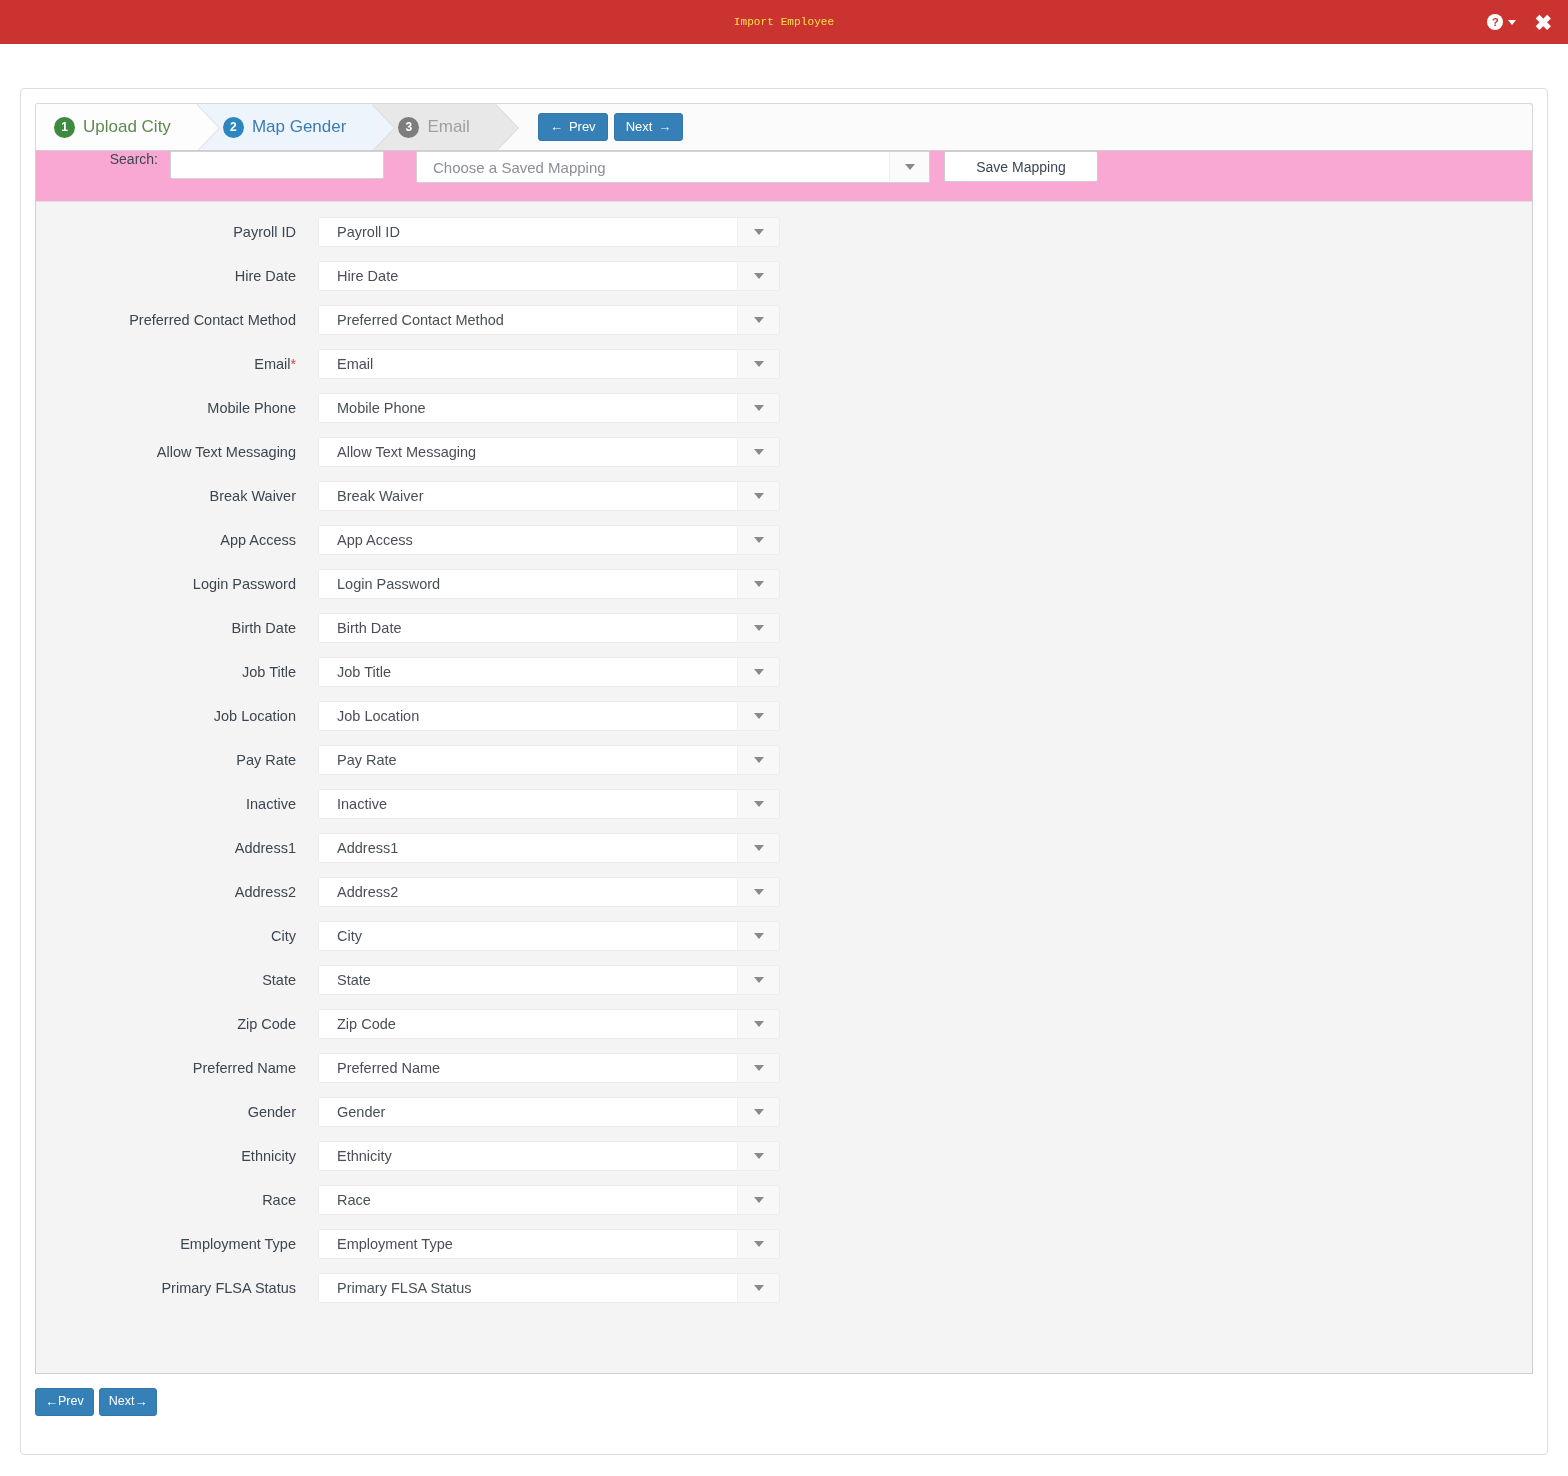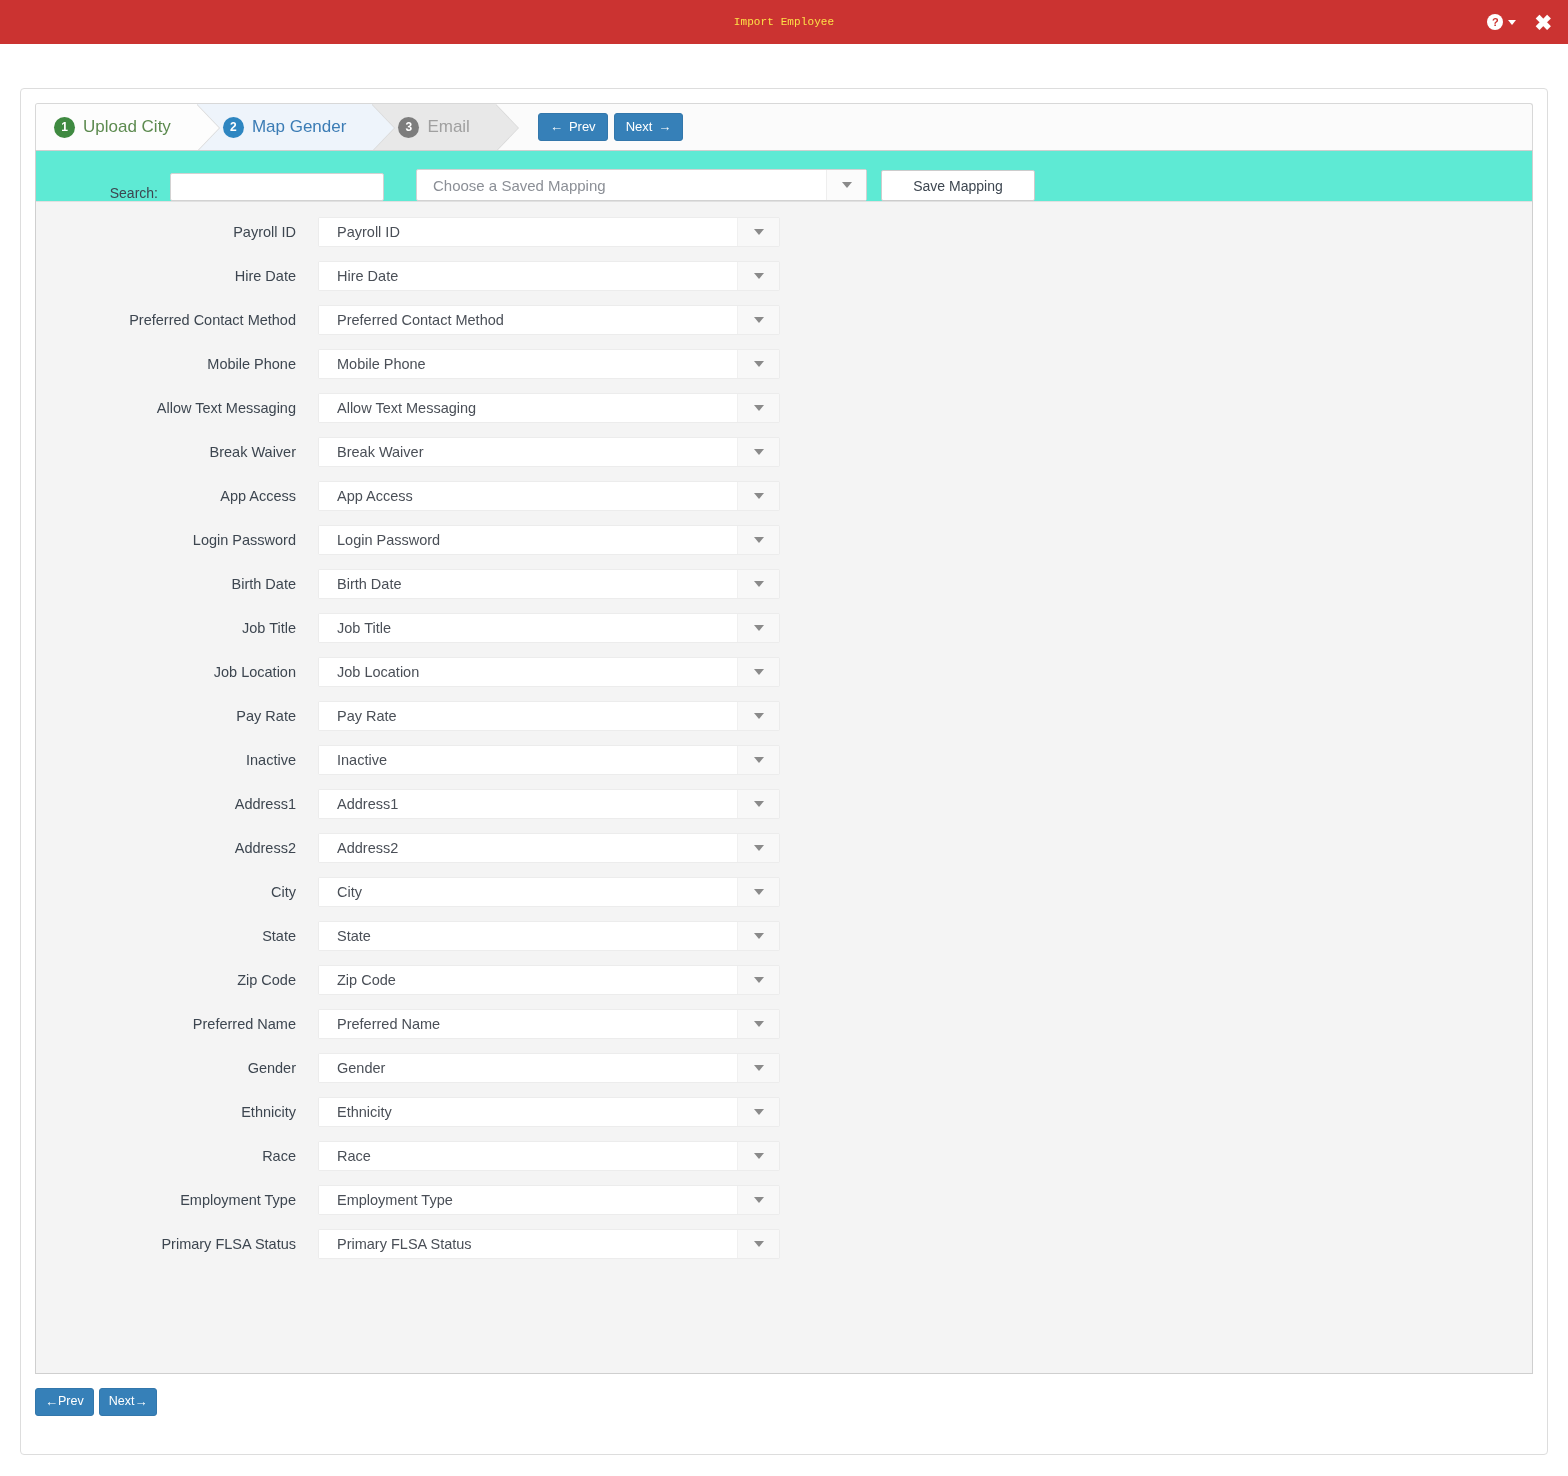--- a/index.html
+++ b/index.html
@@ -133,25 +133,25 @@
   .arrow-glyph { font-size: 13px; line-height: 1; }
 
   
   .content-panel {
     border: 1px solid #cfcfcf;
     background: #f4f4f4;
     height: 1224px;
     overflow: hidden;
   }
   .search-row {
-    background: #5eead4;
+    background: #f9a8d4;
     border-bottom: 1px solid #e0e0e0;
     height: 51px;
     display: flex;
-    align-items: flex-end;
+    align-items: flex-start;
     padding: 0 12px;
   }
   .search-label {
     width: 122px;
     text-align: right;
     padding-right: 12px;
     font-size: 14px;
     color: #3d4650;
   }
   .search-input {
@@ -160,21 +160,21 @@
     background: #ffffff;
     border-radius: 2px;
     font-size: 14px;
     padding: 0 8px;
     font-family: "Liberation Sans", sans-serif;
     color: #444;
     outline: none;
   }
   .mapping-select {
     margin-left: 32px;
-    width: 451px; height: 32px;
+    width: 514px; height: 32px;
     border: 1px solid #d2d2d2;
     background: #ffffff;
     border-radius: 2px;
     display: flex; align-items: center;
     cursor: pointer;
   }
   .mapping-select .val {
     flex: 1;
     padding-left: 16px;
     font-size: 15px;
@@ -340,20 +340,29 @@
         <div class="field-row">
           <div class="field-label"><span>Preferred Contact Method</span></div>
           <div class="field-select">
             <div class="val">Preferred Contact Method</div>
             <div class="sel-arrow-box">
               <span class="tri"></span>
             </div>
           </div>
         </div>
         <div class="field-row">
+          <div class="field-label"><span>Email</span><span class="req">*</span></div>
+          <div class="field-select">
+            <div class="val">Email</div>
+            <div class="sel-arrow-box">
+              <span class="tri"></span>
+            </div>
+          </div>
+        </div>
+        <div class="field-row">
           <div class="field-label"><span>Mobile Phone</span></div>
           <div class="field-select">
             <div class="val">Mobile Phone</div>
             <div class="sel-arrow-box">
               <span class="tri"></span>
             </div>
           </div>
         </div>
         <div class="field-row">
           <div class="field-label"><span>Allow Text Messaging</span></div>

